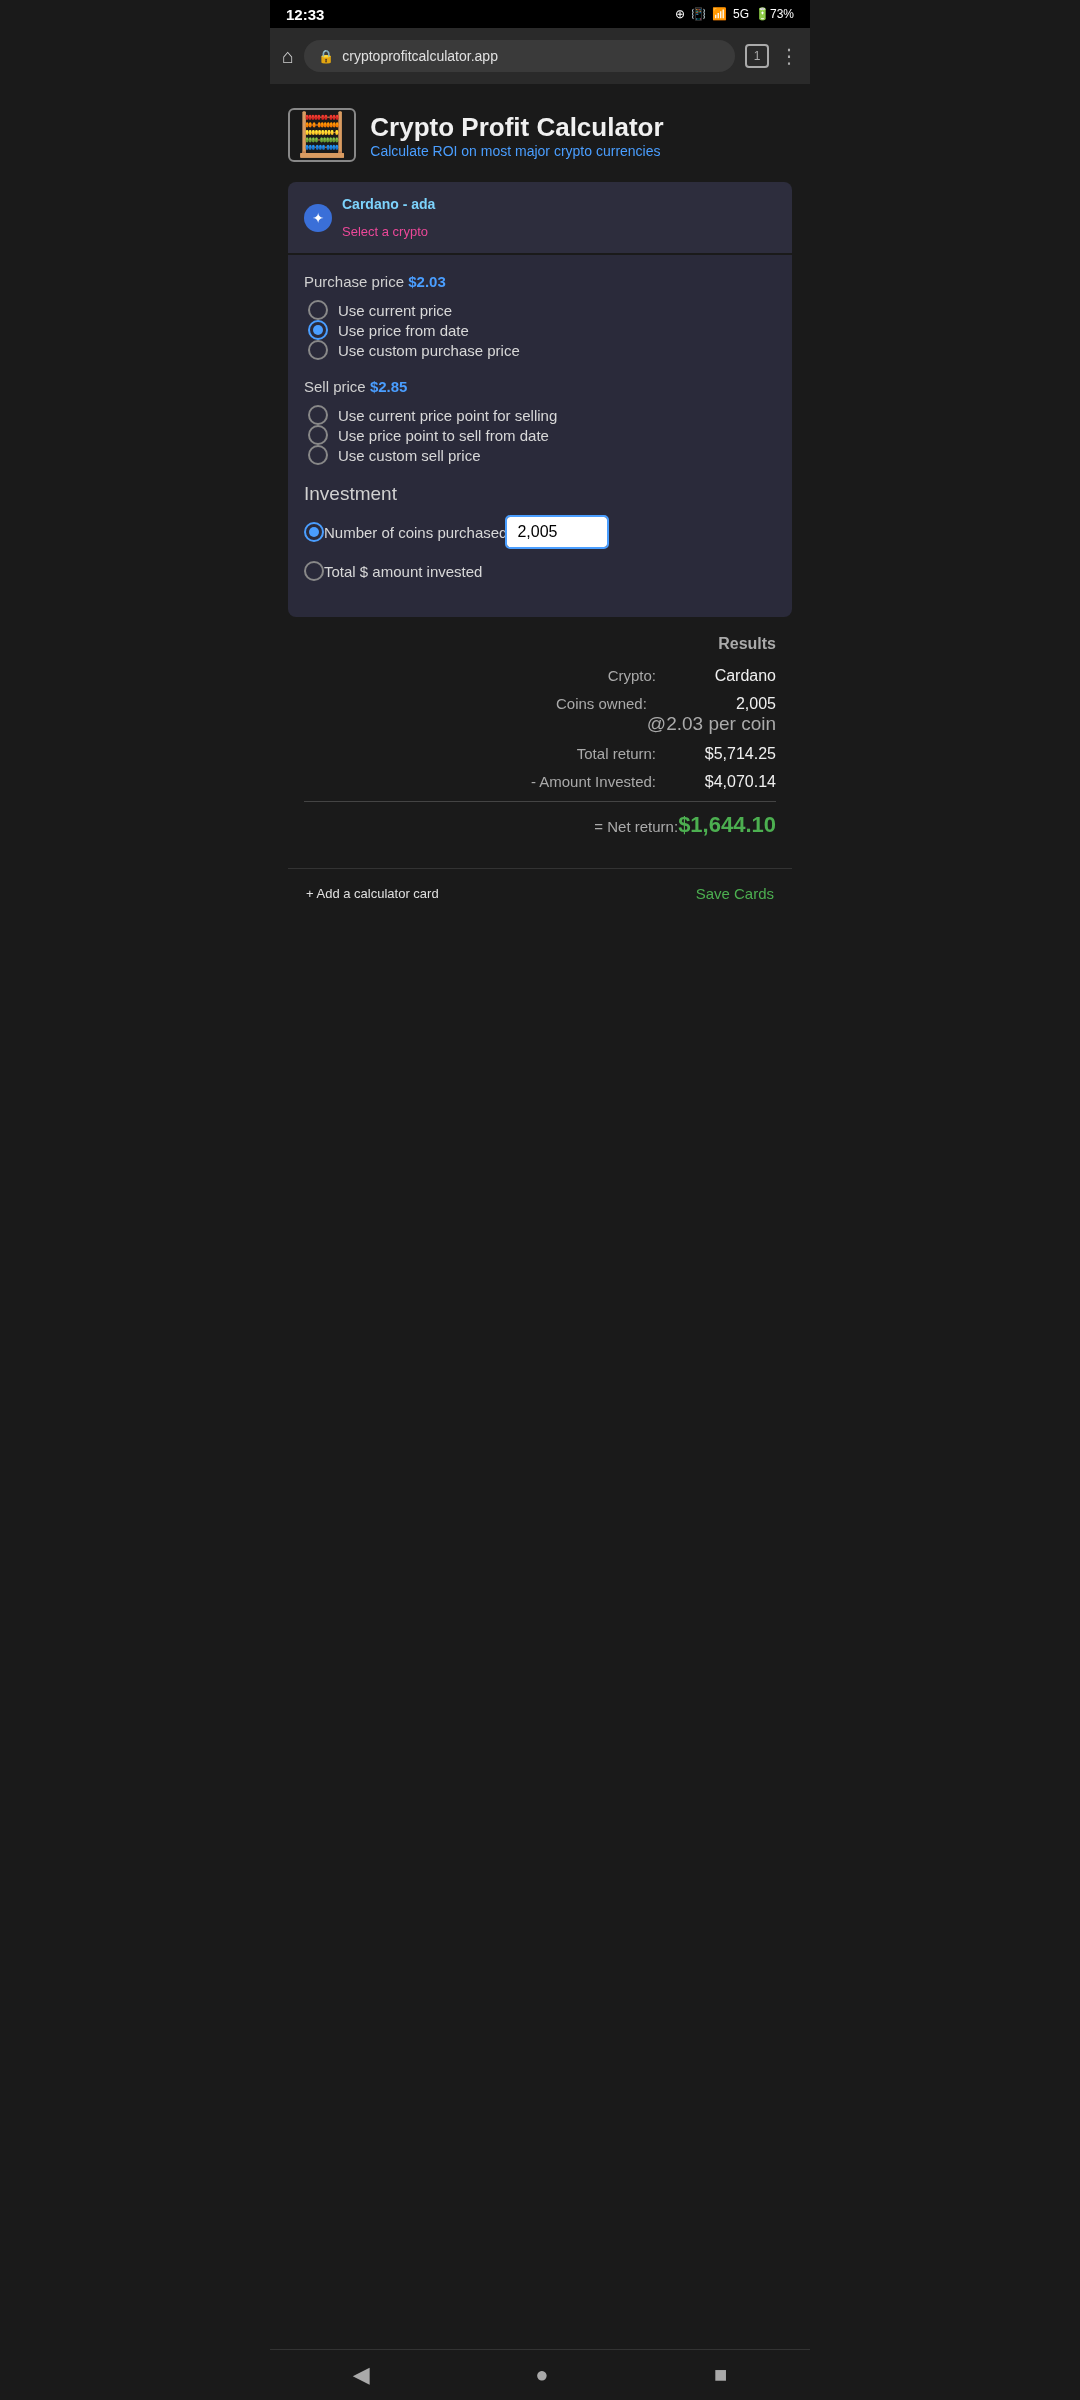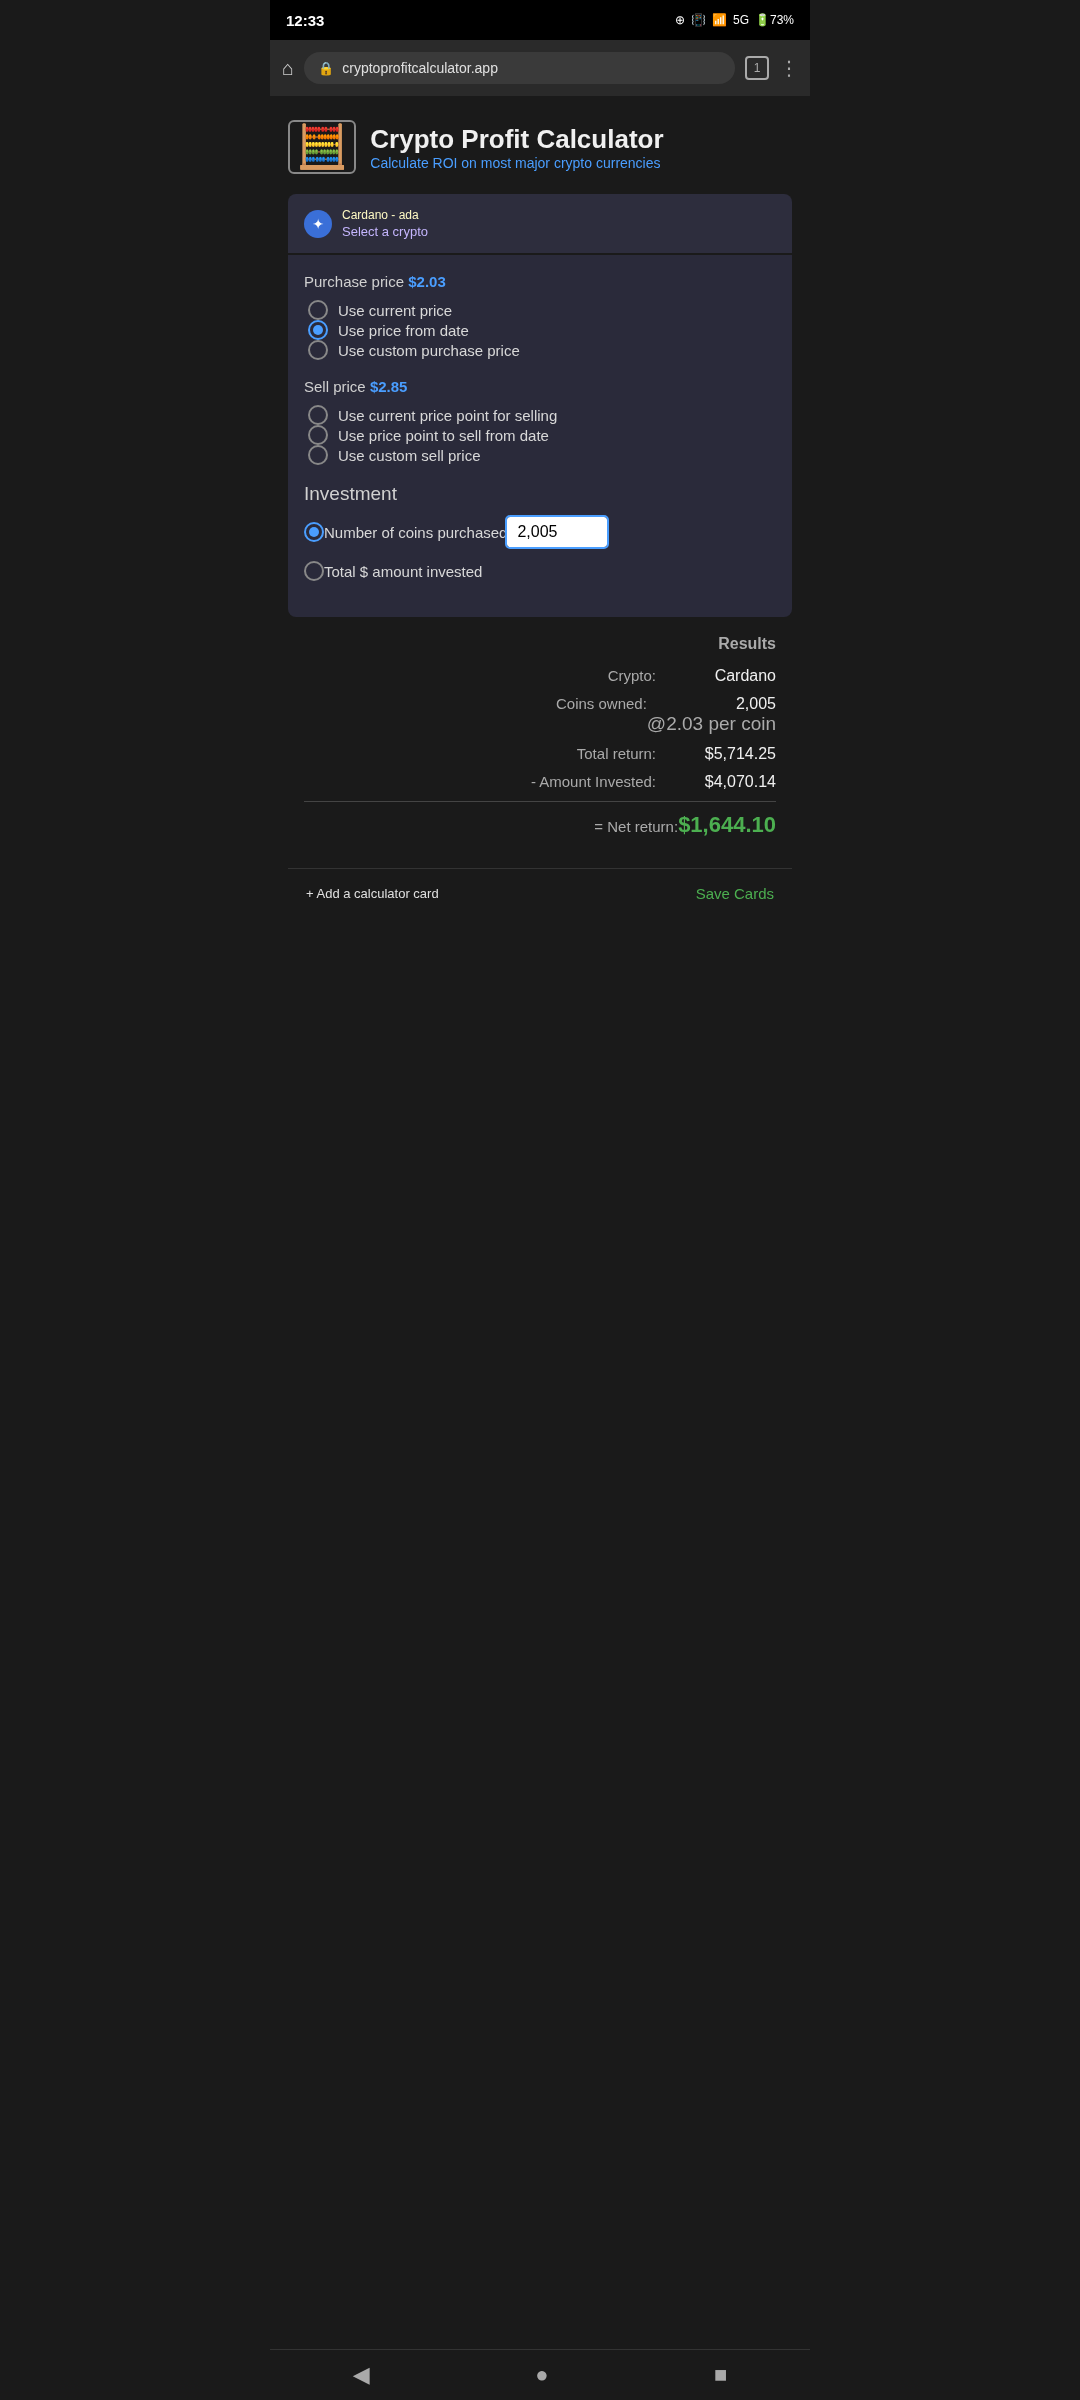--- a/index.html
+++ b/index.html
@@ -15,21 +15,21 @@
       position: relative;
     }
 
     
     .status-bar {
       background: #000;
       display: flex;
       justify-content: space-between;
       align-items: center;
       padding: 8px 16px;
-      height: 40px;
+      height: 28px;
     }
     .status-time {
       color: #fff;
       font-size: 15px;
       font-weight: bold;
     }
     .status-icons {
       display: flex;
       align-items: center;
       gap: 6px;
@@ -132,28 +132,28 @@
       height: 28px;
       background: #3a6fd8;
       border-radius: 50%;
       display: flex;
       align-items: center;
       justify-content: center;
       font-size: 14px;
       color: #fff;
     }
     .crypto-name {
-      font-size: 12px;
-      font-weight: 400;
-      color: #fef9c3;
+      font-size: 14px;
+      font-weight: 700;
+      color: #7dd3fc;
     }
     .crypto-hint {
-      color: #c4b5fd;
+      color: #ec4899;
       font-size: 13px;
-      margin-top: 2px;
+      margin-top: 12px;
     }
 
     
     .calc-card {
       background: #2a2a3a;
       border-radius: 0 0 8px 8px;
       padding: 18px 16px 22px;
     }
 
     .section-label {

